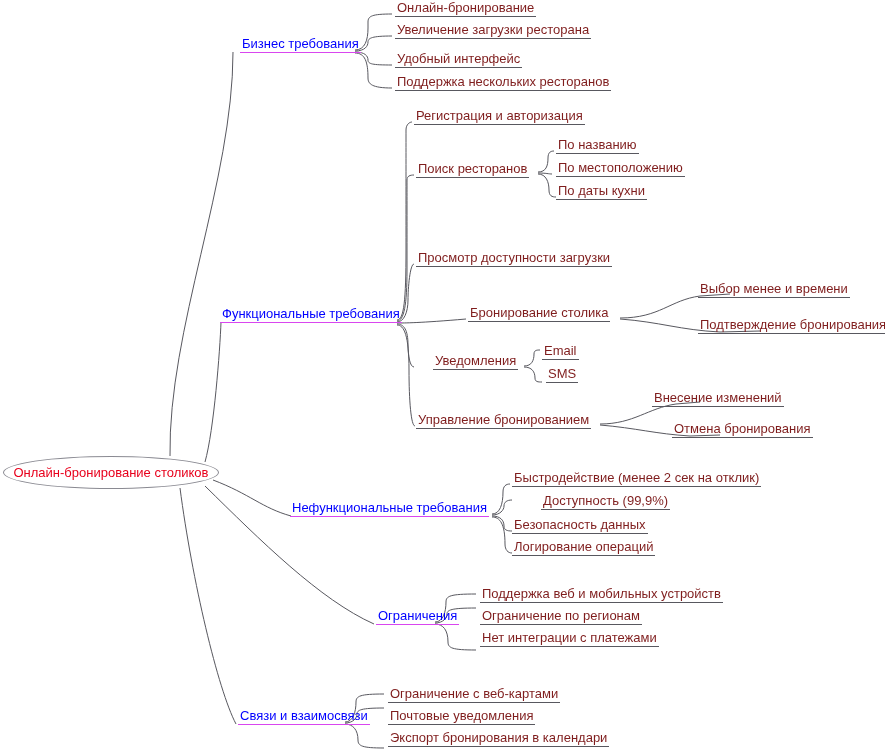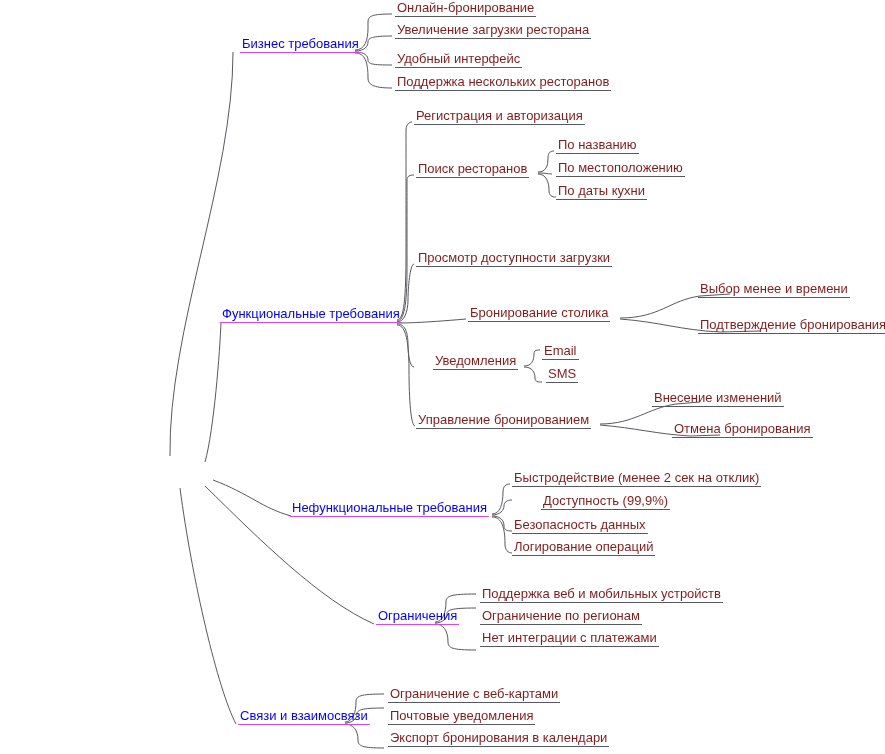--- a/index.html
+++ b/index.html
@@ -114,20 +114,23 @@
       <path d="M435,623 C443,623 447,618 447,614 C447,610 451,608 476,608"></path>
       <path d="M435,624 C443,624 448,630 448,642 C448,648 452,650 476,650"></path>
 
       <path d="M345,722 C353,722 356,712 356,702 C356,696 360,694 384,694"></path>
       <path d="M345,723 C353,723 357,718 357,714 C357,710 361,708 384,708"></path>
       <path d="M345,724 C353,724 358,730 358,740 C358,746 362,748 384,748"></path>
 
     </g>
   </svg>
 
+  <div class="root-wrap">
+    <div class="node root">Онлайн-бронирование столиков</div>
+  </div>
 
   <div class="node lvl1" style="left:240px; top:36px;">Бизнес требования</div>
   <div class="node" style="left:395px; top:0px;">Онлайн-бронирование</div>
   <div class="node" style="left:395px; top:22px;">Увеличение загрузки ресторана</div>
   <div class="node" style="left:395px; top:51px;">Удобный интерфейс</div>
   <div class="node" style="left:395px; top:74px;">Поддержка нескольких ресторанов</div>
 
   <div class="node" style="left:414px; top:108px;">Регистрация и авторизация</div>
 
   <div class="node lvl1" style="left:220px; top:306px;">Функциональные требования</div>

